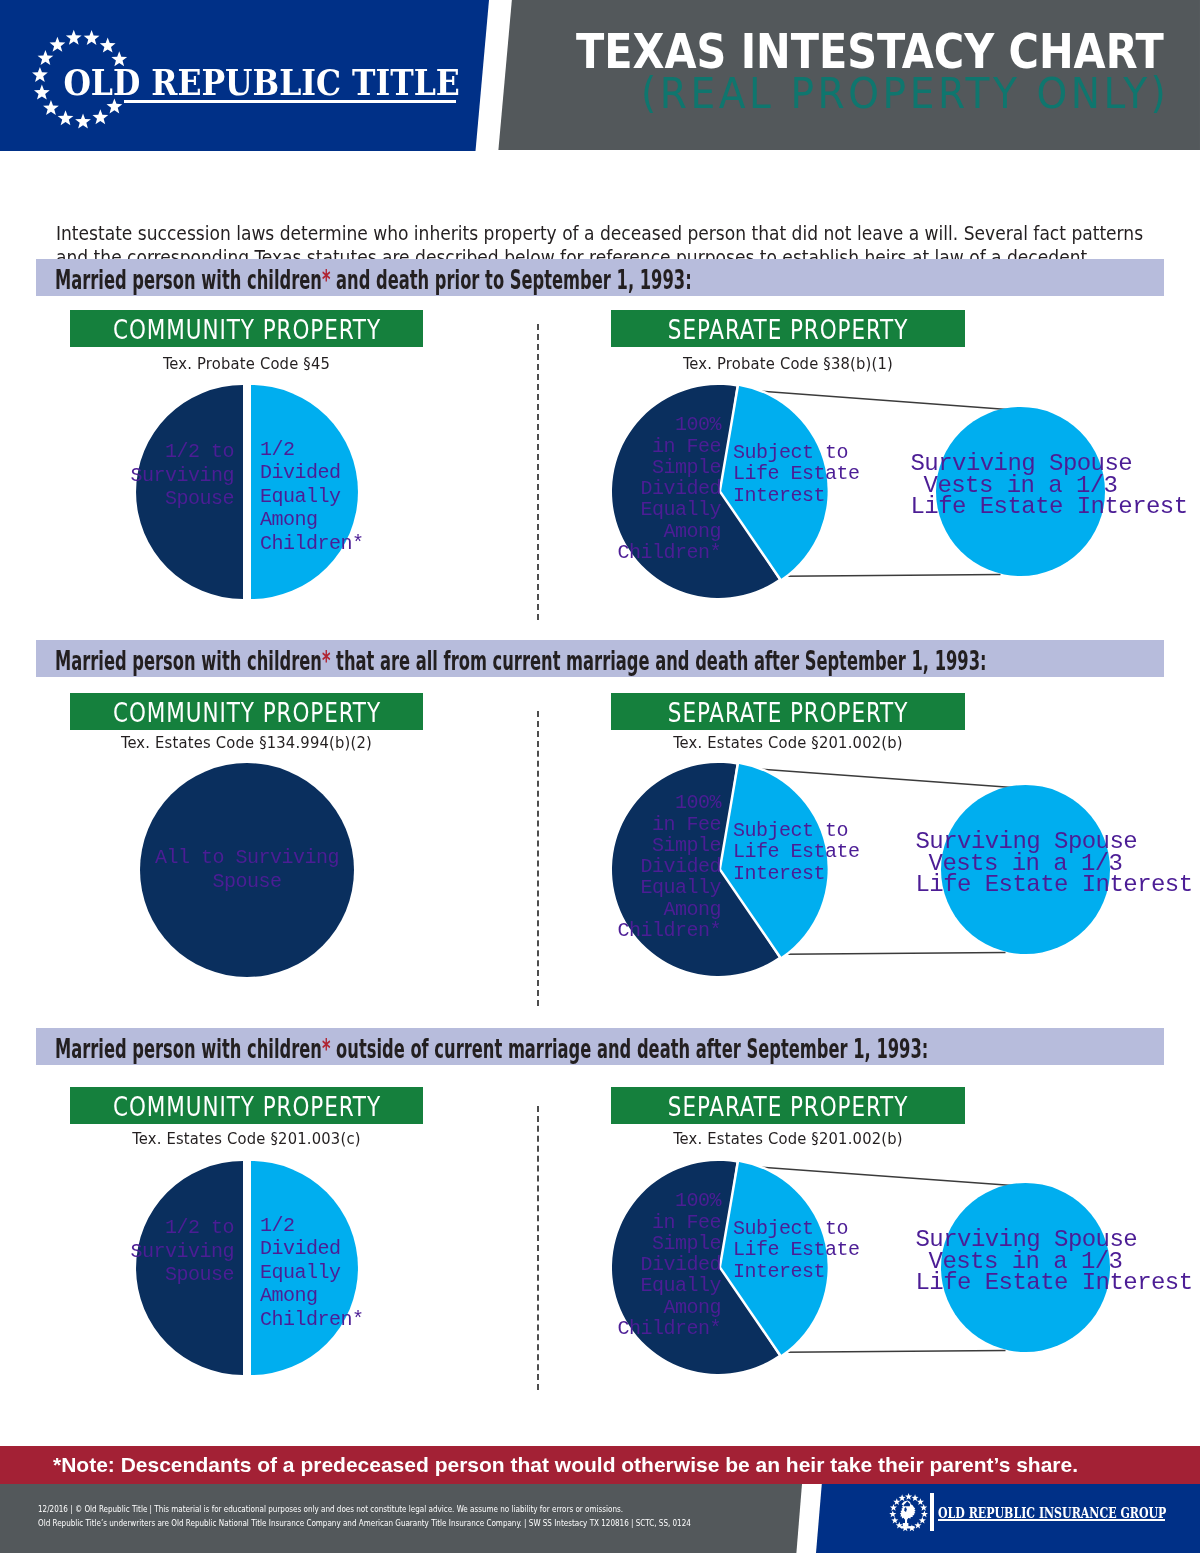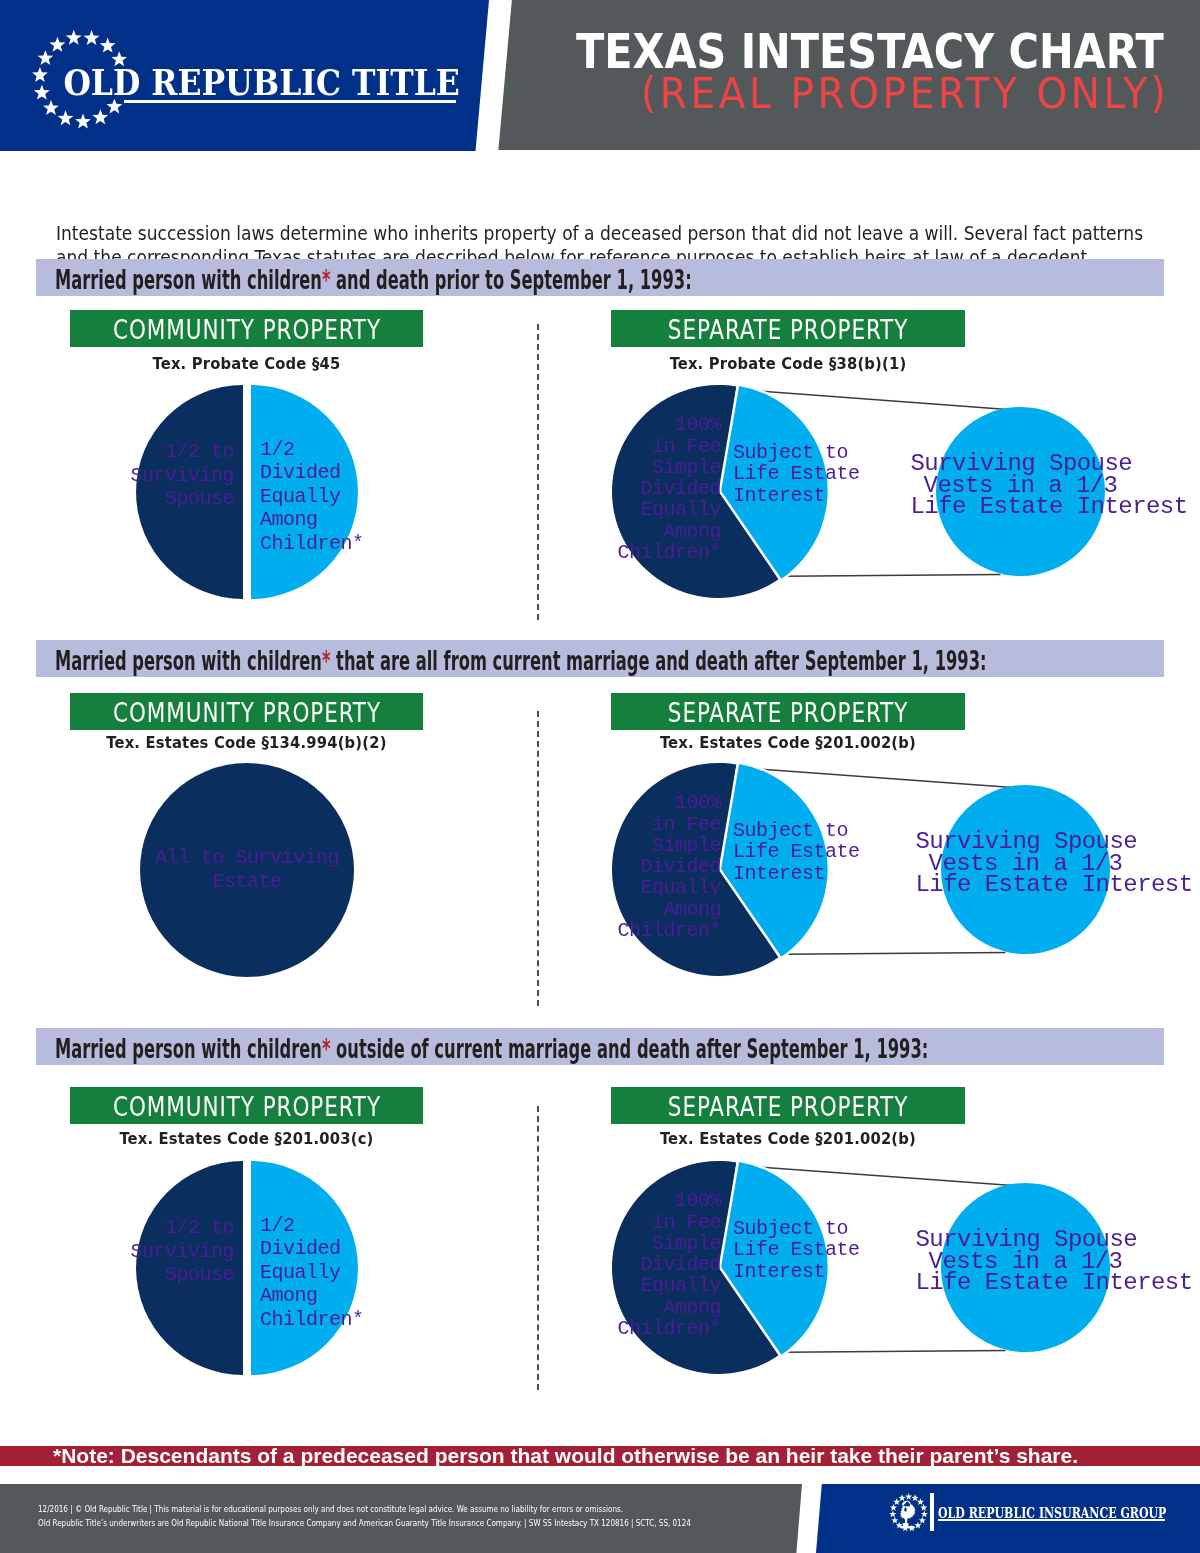--- a/index.html
+++ b/index.html
@@ -15,21 +15,21 @@
        background:#53585b;clip-path:polygon(1.92% 0,100% 0,100% 100%,0 100%);}
   #brand-mark{position:absolute;left:36px;top:22px;width:92px;height:115px;overflow:visible;}
   #brand-word{position:absolute;left:63.4px;top:61.6px;color:#fff;
        font-family:"DejaVu Serif",serif;font-stretch:condensed;font-weight:bold;font-size:35px;
        white-space:nowrap;}
   #brand-rule{position:absolute;left:124px;top:100px;width:332px;height:3px;background:#fff;}
   #banner-title1{position:absolute;left:576px;top:26.8px;color:#fff;
        font-family:"DejaVu Sans",sans-serif;font-stretch:condensed;font-weight:bold;
        font-size:48.6px;line-height:48.6px;white-space:nowrap;letter-spacing:0px;
        transform:scaleX(0.947);transform-origin:left top;}
-  #banner-title2{position:absolute;left:641px;top:72.3px;color:#ef4444;
+  #banner-title2{position:absolute;left:641px;top:72.3px;color:#0f766e;
        font-family:"DejaVu Sans",sans-serif;font-stretch:condensed;font-weight:400;
        font-size:43.4px;line-height:43.4px;white-space:nowrap;letter-spacing:3.6px;}
 
   
   #intro{position:absolute;left:56px;top:185px;width:1100px;color:#231f20;
        font-family:"DejaVu Sans",sans-serif;font-stretch:condensed;font-size:19px;
        line-height:24px;margin-top:36px;}
   #intro div{white-space:nowrap;}
 
   
@@ -38,36 +38,36 @@
        transform-origin:left center;color:#231f20;white-space:nowrap;
        font-family:"DejaVu Sans",sans-serif;font-stretch:condensed;font-weight:bold;font-size:26.5px;}
   .sec-bar-text .ast{color:#b02331;}
 
   .panel-box{position:absolute;height:37px;background:#15803d;}
   .panel-box span{position:absolute;left:50%;top:7px;
        transform:translateX(-50%) scaleX(0.92);color:#fff;white-space:nowrap;
        font-family:"DejaVu Sans",sans-serif;font-stretch:condensed;font-weight:400;font-size:26px;
        line-height:26px;letter-spacing:1px;}
   .cite{position:absolute;text-align:center;color:#231f20;white-space:nowrap;
-       font-family:"DejaVu Sans",sans-serif;font-stretch:condensed;font-size:16.4px;letter-spacing:0.2px;font-weight:bold;}
+       font-family:"DejaVu Sans",sans-serif;font-stretch:condensed;font-size:16.4px;letter-spacing:0.2px;}
 
   .vdash{position:absolute;width:0;border-left:2px dashed #4d4d4d;}
 
   
   .ctext{position:absolute;color:#4c1d95;font-family:Liberation Mono, monospace;
        font-stretch:condensed;font-size:20px;line-height:23.6px;letter-spacing:-0.5px;
        white-space:pre;}
   .ctext.tight{line-height:21.3px;}
   .ctext.small{font-size:24px;line-height:21.6px;letter-spacing:-0.55px;}
   .ctext.r{text-align:right;}
   .ctext.l{text-align:left;}
   .ctext.c{text-align:center;}
 
   
-  #note-bar{position:absolute;left:0;top:1446px;width:1200px;height:20px;background:#a32135;}
+  #note-bar{position:absolute;left:0;top:1446px;width:1200px;height:38px;background:#a32135;}
   #note-text{position:absolute;left:53px;top:50%;transform:translateY(-50%);
        color:#fff;white-space:nowrap;font-family:"Liberation Sans",sans-serif;
        font-weight:bold;font-size:21px;}
 
   
   #foot-gray{position:absolute;left:0;top:1484px;width:802px;height:69px;background:#53585b;
        clip-path:polygon(0 0,100% 0,99.3% 100%,0 100%);}
   #foot-blue{position:absolute;left:816px;top:1484px;width:384px;height:69px;background:#003087;
        clip-path:polygon(1.51% 0,100% 0,100% 100%,0 100%);}
   .foot-line{position:absolute;left:38px;color:#fff;white-space:nowrap;
@@ -168,21 +168,21 @@
     </div>
     <div class="cite" style="left:70px;top:732.8px;width:353px">Tex. Estates Code §134.994(b)(2)</div>
     <div class="panel-box" style="left:611px;top:693px;width:354px">
       <span>SEPARATE PROPERTY</span>
     </div>
     <div class="cite" style="left:611px;top:732.8px;width:354px">Tex. Estates Code §201.002(b)</div>
     <svg width="1200" height="230" style="position:absolute;left:0;top:763px;overflow:visible">
       <circle cx="247" cy="107" r="107" fill="#0a2f5e"></circle>
     </svg>
     <div class="ctext c" style="left:127px;top:846px;width:240px">All to Surviving
-Estate</div>
+Spouse</div>
     <svg width="1200" height="230" style="position:absolute;left:0;top:763px;overflow:visible">
       <path d="M739.1 4.5L1012.5 24.5" stroke="#3b3b3b" stroke-width="1.5" fill="none"></path>
       <path d="M783.3 191.3L1005.5 189.5" stroke="#3b3b3b" stroke-width="1.5" fill="none"></path>
       <path d="M718.5 106.5L778.67 194.37A106.5 106.5 0 1 1 736.44 1.52Z" fill="#0a2f5e"></path>
       <path d="M721.1375201055318 105.92251606696368L736.86 -1.84A108.9 108.9 0 0 1 780.45 197.25Z" fill="#fff"></path>
       <path d="M721.1375201055318 105.92251606696368L739.08 0.95A106.5 106.5 0 0 1 781.31 193.80Z" fill="#00aeef"></path>
       <circle cx="1025.5" cy="106.5" r="84.5" fill="#00aeef"></circle>
     </svg>
     <div class="ctext tight r" style="left:551px;top:792.3px;width:170px">100%
 in Fee

